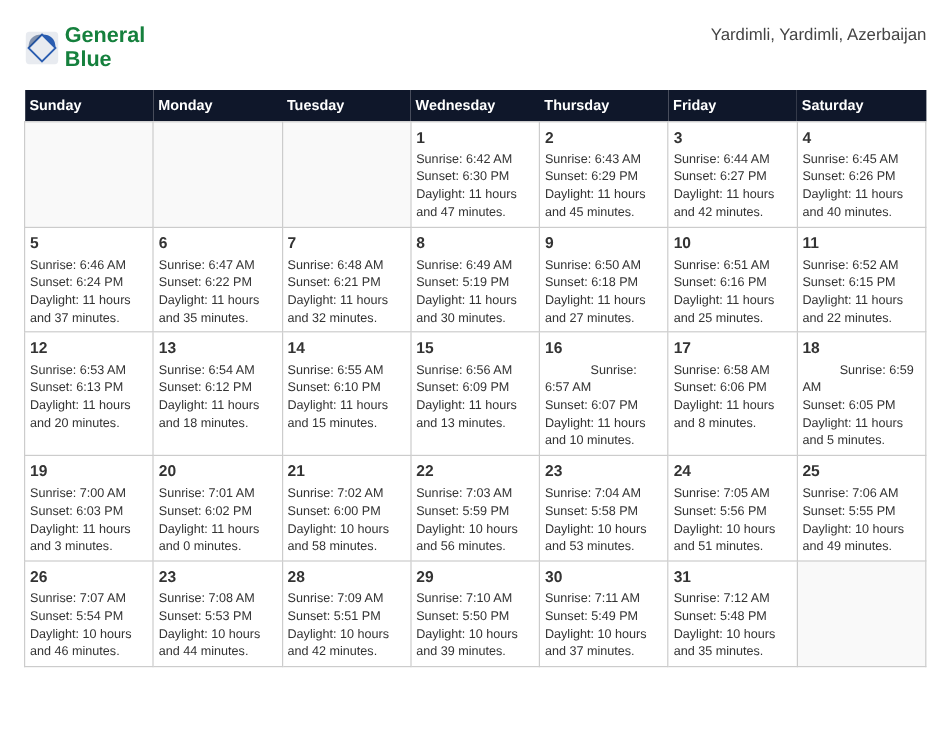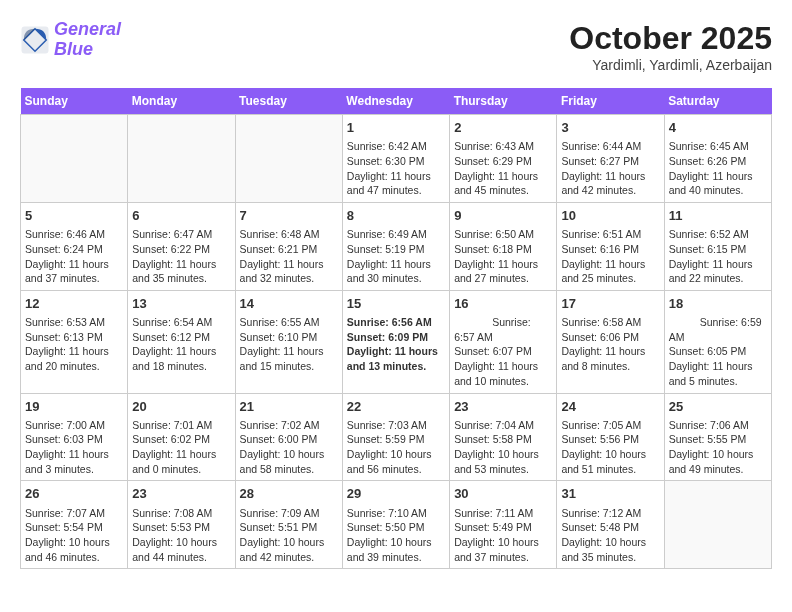--- a/index.html
+++ b/index.html
@@ -17,23 +17,22 @@
       margin-bottom: 15px;
     }
     .logo {
       display: flex;
       align-items: center;
       gap: 4px;
     }
     .logo-text {
       font-size: 18px;
       font-weight: bold;
-      color: #8b5cf6;
+      color: #15803d;
       line-height: 1.1;
-      font-style: italic;
     }
     .logo-text span {
       display: block;
     }
     .logo-icon {
       width: 30px;
       height: 30px;
     }
     .title-area {
       text-align: right;
@@ -46,21 +45,21 @@
     .location {
       font-size: 14px;
       color: #444;
     }
     .calendar {
       width: 100%;
       border-collapse: collapse;
       font-size: 10.5px;
     }
     .calendar th {
-      background: #8b5cf6;
+      background: #0f172a;
       color: white;
       padding: 6px 4px;
       text-align: left;
       font-size: 12px;
       font-weight: bold;
     }
     .calendar td {
       border: 1px solid #ccc;
       vertical-align: top;
       padding: 4px;
@@ -89,21 +88,20 @@
       <polygon points="20,5 35,20 20,35 5,20" fill="none" stroke="#2a5db0" stroke-width="2"></polygon>
       <path d="M20 5 Q35 5 35 20" fill="#2a5db0"></path>
       <path d="M20 5 Q5 5 5 20" fill="#1a3a6b" opacity="0.5"></path>
     </svg>
     <div class="logo-text">
       <span>General</span>
       <span>Blue</span>
     </div>
   </div>
   <div class="title-area">
-    <div class="month-title">October 2025</div>
     <div class="location">Yardimli, Yardimli, Azerbaijan</div>
   </div>
 </div>
 
 <table class="calendar">
   <thead>
     <tr>
     <th>Sunday</th>
         <th>Monday</th>
         <th>Tuesday</th>
@@ -171,21 +169,21 @@
 Daylight: 11 hours
 and 20 minutes.</span></td>
         <td><span class="day-num">13</span><span style="white-space: pre-line;">Sunrise: 6:54 AM
 Sunset: 6:12 PM
 Daylight: 11 hours
 and 18 minutes.</span></td>
         <td><span class="day-num">14</span><span style="white-space: pre-line;">Sunrise: 6:55 AM
 Sunset: 6:10 PM
 Daylight: 11 hours
 and 15 minutes.</span></td>
-        <td><span class="day-num">15</span><span style="white-space: pre-line; font-weight: bold;">Sunrise: 6:56 AM
+        <td><span class="day-num">15</span><span style="white-space: pre-line;">Sunrise: 6:56 AM
 Sunset: 6:09 PM
 Daylight: 11 hours
 and 13 minutes.</span></td>
         <td><span class="day-num">16</span><span style="white-space: pre-line; margin-left: 38px;">Sunrise: 6:57 AM
 Sunset: 6:07 PM
 Daylight: 11 hours
 and 10 minutes.</span></td>
         <td><span class="day-num">17</span><span style="white-space: pre-line;">Sunrise: 6:58 AM
 Sunset: 6:06 PM
 Daylight: 11 hours

